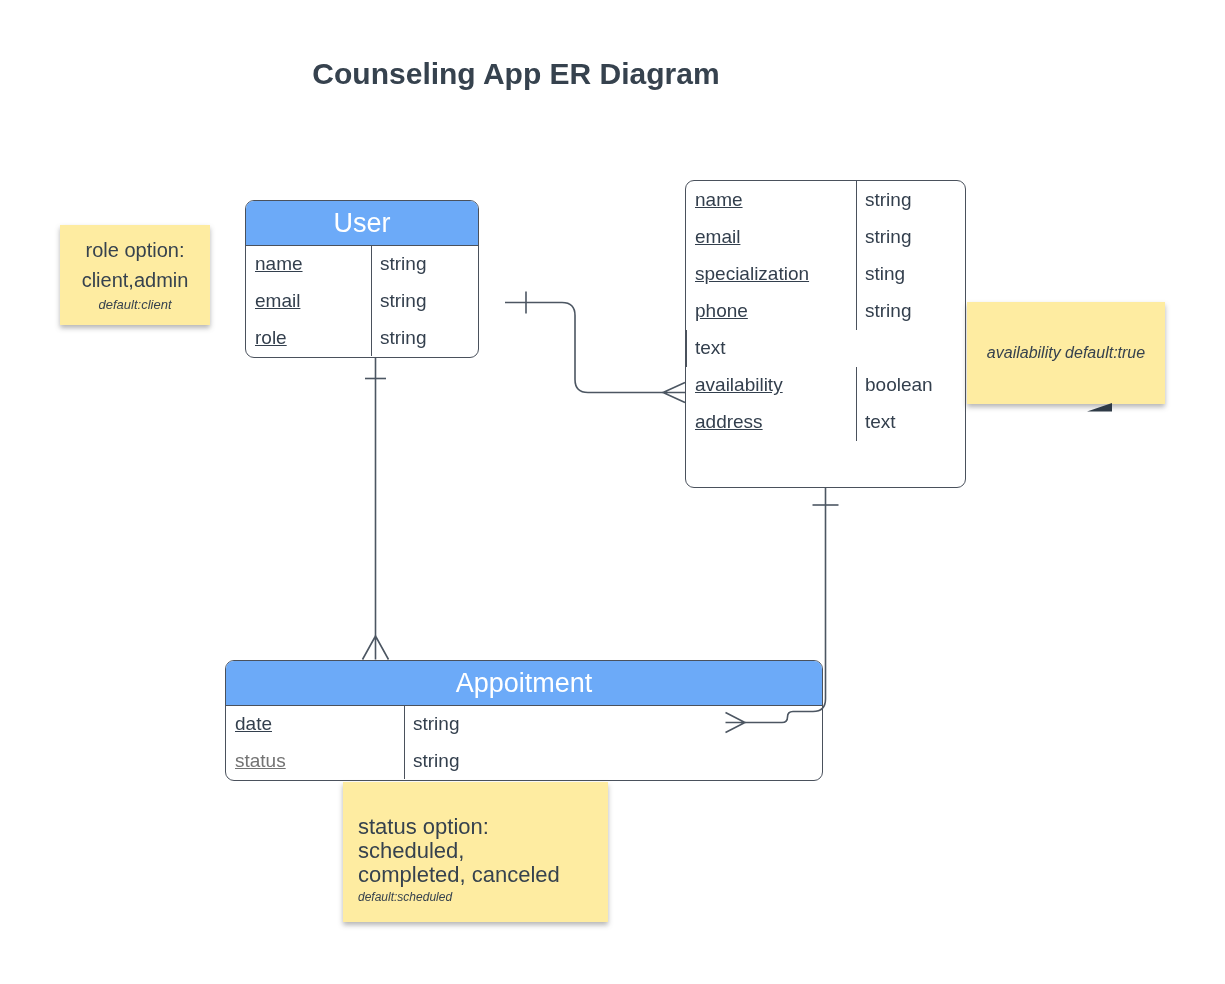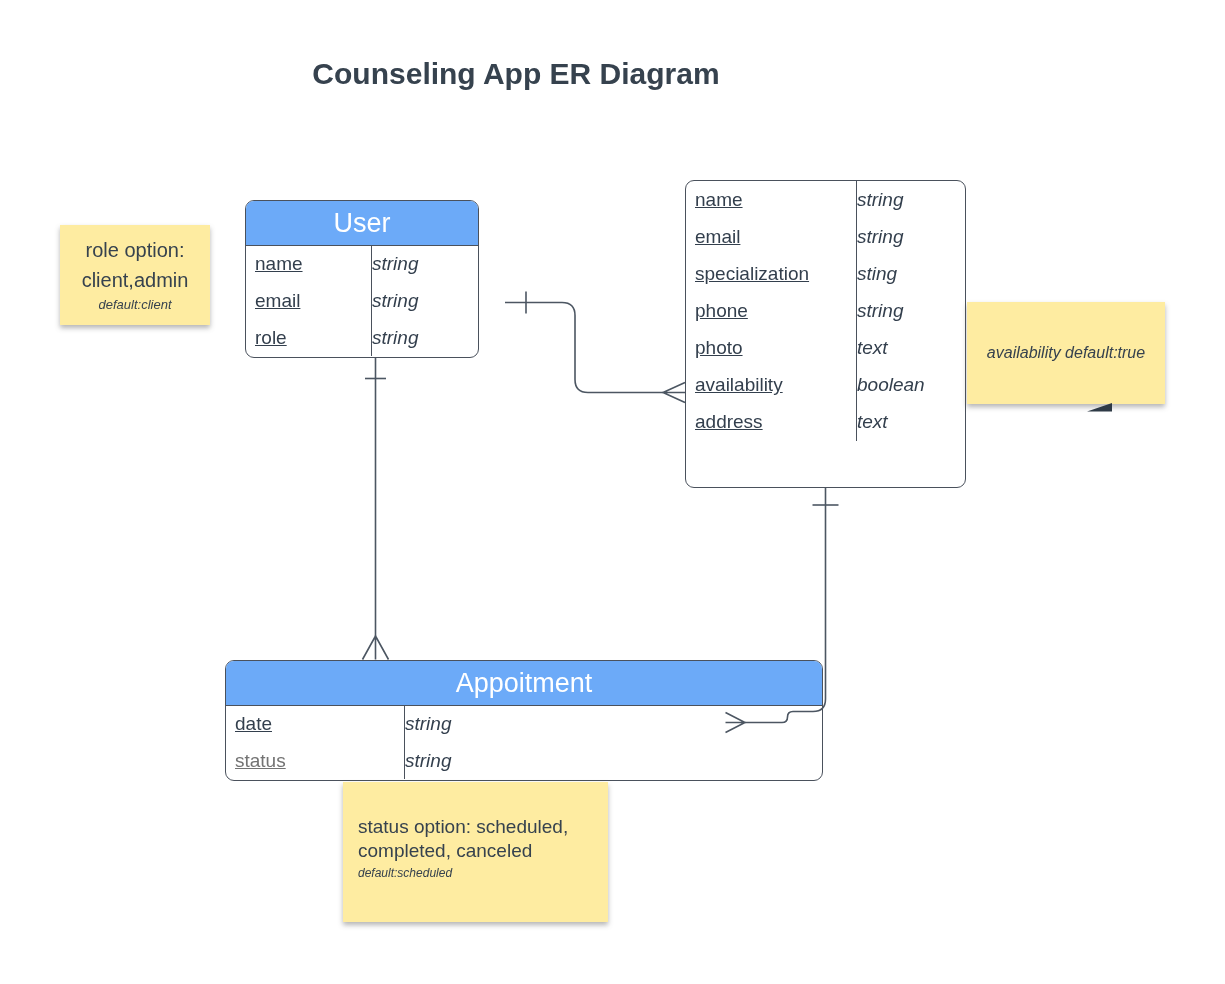--- a/index.html
+++ b/index.html
@@ -56,45 +56,45 @@
     padding-left: 9px;
     box-sizing: border-box;
     align-self: stretch;
     display: flex;
     align-items: center;
     text-decoration: underline;
   }
   .ftype {
     flex: 1;
     border-left: 1px solid #4a515c;
+    padding-left: 8px;
     align-self: stretch;
     display: flex;
     align-items: center;
-    font-style: italic;
   }
   .fname.black { color: #737373; }
   .note {
     position: absolute;
     background: #feeca1;
     color: #36424e;
     box-shadow: 0 3px 5px rgba(90,90,90,0.45);
     box-sizing: border-box;
   }
   .note-center {
     display: flex;
     flex-direction: column;
     align-items: center;
     justify-content: center;
     text-align: center;
   }
   .note-main { font-size: 20px; line-height: 30px; }
   .note-detail { font-size: 13px; font-style: italic; line-height: 20px; }
   .note-italic-line { font-size: 16px; font-style: italic; }
   .note-left { padding: 33px 14px 0 15px; text-align: left; }
-  .note-left .note-main3 { font-size: 19px; line-height: 24px; }
+  .note-left .note-main3 { font-size: 22px; line-height: 24px; }
   .note-left .note-detail3 { font-size: 12px; font-style: italic; line-height: 21px; }
   svg.overlay {
     position: absolute;
     left: 0; top: 0;
     pointer-events: none;
   }
   svg.overlay path { fill: none; stroke: #4c5662; stroke-width: 1.6; }
 </style>
 </head>
 <body>
@@ -135,21 +135,20 @@
       </div>
       <div class="frow">
         <div class="fname">specialization</div>
         <div class="ftype">sting</div>
       </div>
       <div class="frow">
         <div class="fname">phone</div>
         <div class="ftype">string</div>
       </div>
       <div class="frow">
-        <div class="fname">photo</div>
         <div class="ftype">text</div>
       </div>
       <div class="frow">
         <div class="fname">availability</div>
         <div class="ftype">boolean</div>
       </div>
       <div class="frow">
         <div class="fname">address</div>
         <div class="ftype">text</div>
       </div>

